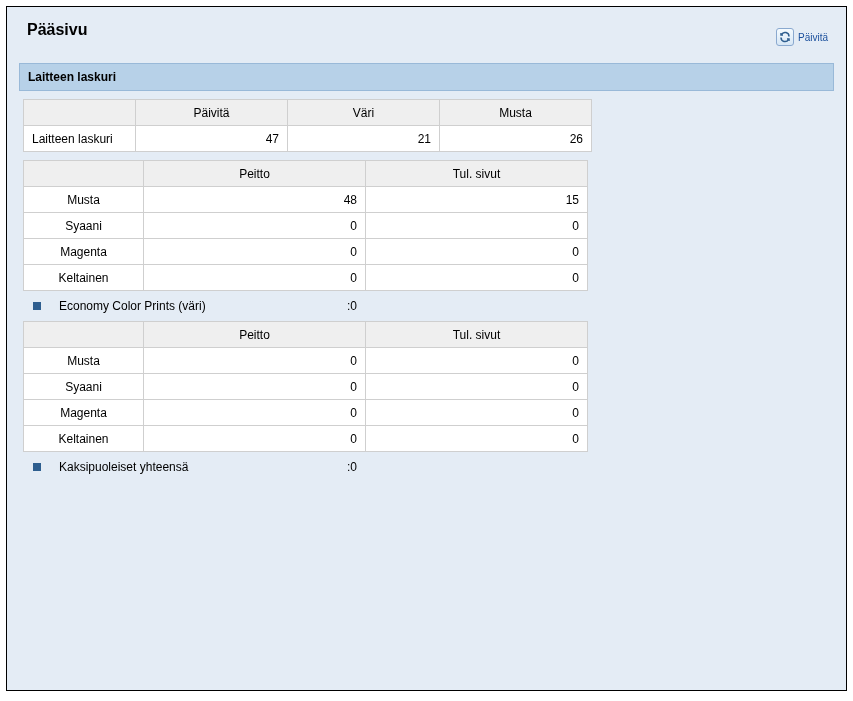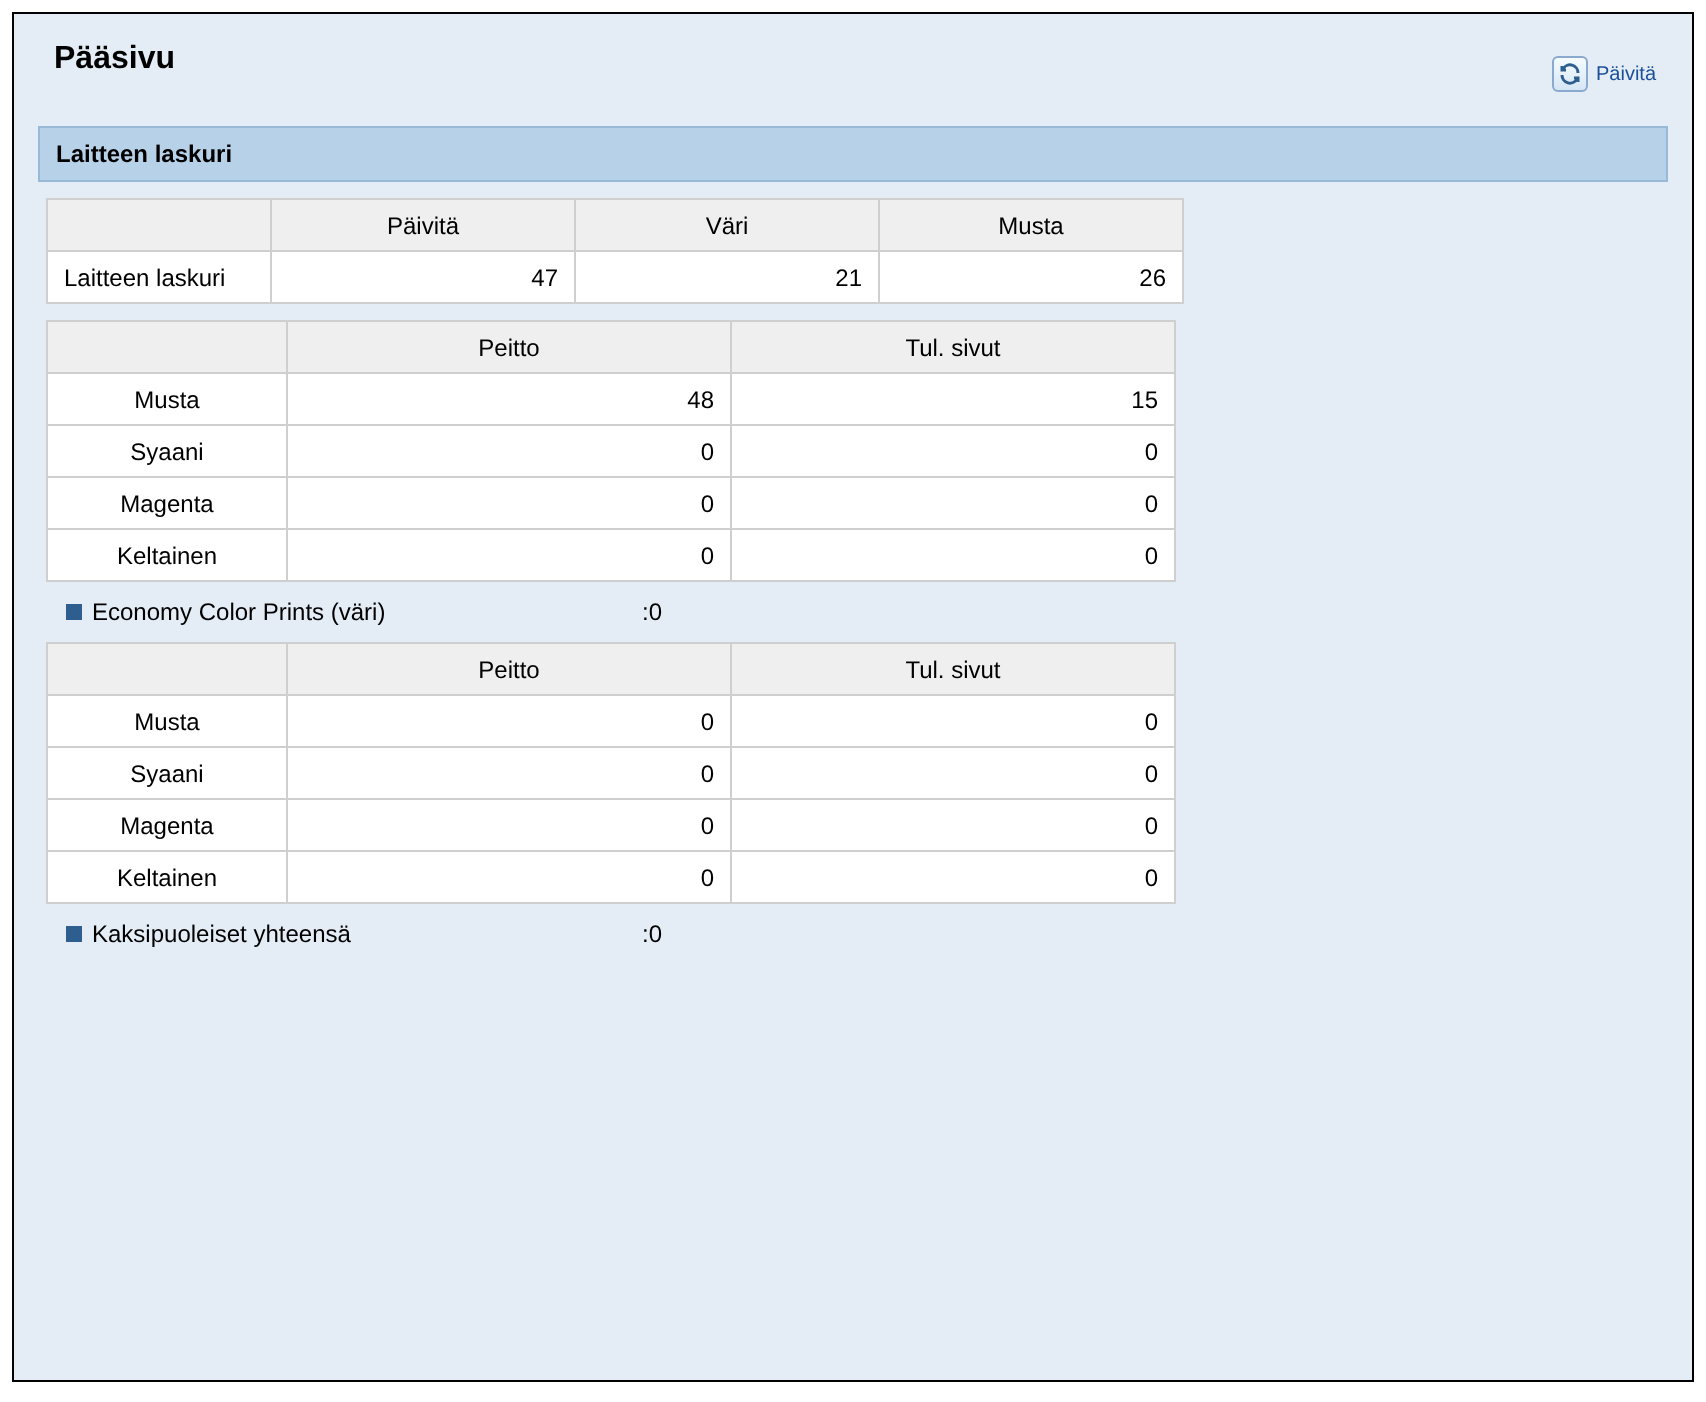--- a/index.html
+++ b/index.html
@@ -94,21 +94,21 @@
   td.label { text-align: center; padding-left: 12px; padding-right: 12px; }
   td.num { text-align: right; margin-top: 30px; }
   .table1 th.colspacer { width: 112px; }
   .table1 th.colh { width: 152px; }
   .table1 td.rowlabel { text-align: left; padding-left: 8px; width: 112px; }
   .table2 th, .table3 th { width: 222px; }
   .table2 th.first, .table3 th.first { width: 120px; }
   .info-row {
     display: flex;
     align-items: center;
-    gap: 5px;
+    gap: 18px;
     margin: 8px 0 8px 14px;
     font-size: 12px;
   }
   .bullet {
     width: 8px;
     height: 8px;
     background: #2e5e8f;
   }
   .info-label { width: 270px; }
   .info-val {}

